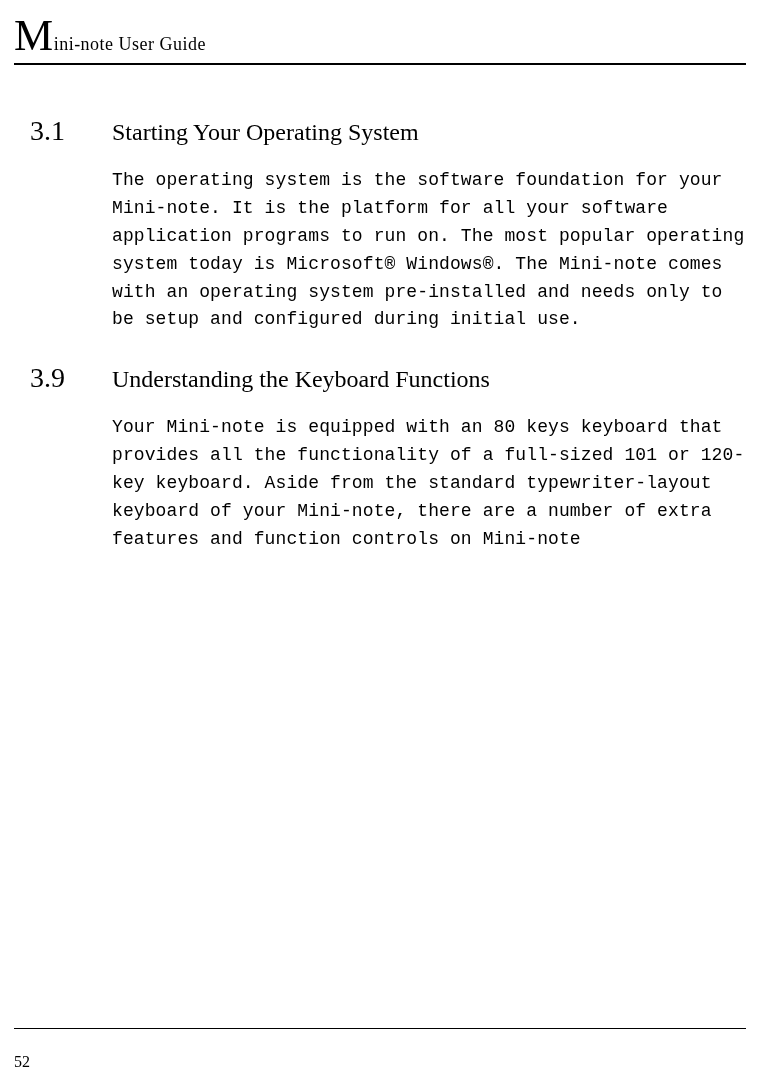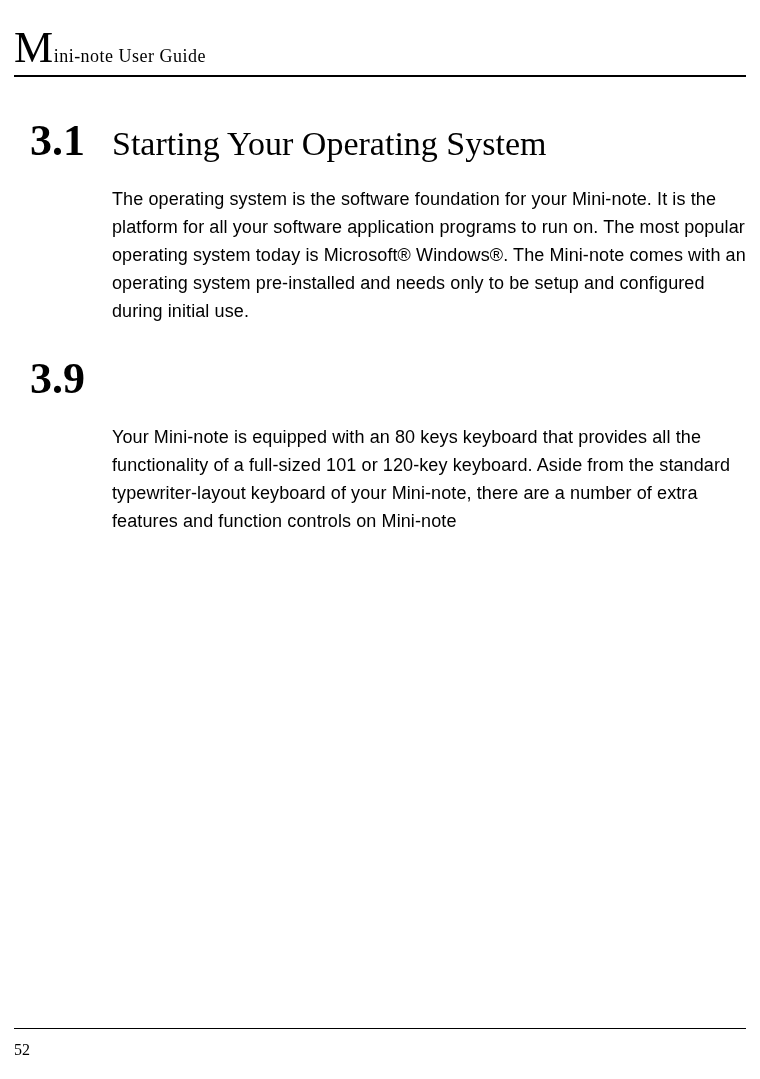--- a/index.html
+++ b/index.html
@@ -14,21 +14,20 @@
       font-family: Garamond, Georgia, 'Times New Roman', serif;
       color: #000000;
       position: relative;
       padding: 0;
     }
     .page-header {
       position: absolute;
       top: 10px;
       left: 14px;
       right: 14px;
-      margin-top: 12px;
     }
     .header-title {
       font-family: 'Copperplate', 'Copperplate Gothic Light', Georgia, serif;
       letter-spacing: 0.5px;
     }
     .header-title .big-m {
       font-size: 44px;
       font-weight: normal;
       vertical-align: baseline;
     }
@@ -50,51 +49,51 @@
     .section {
       margin-bottom: 28px;
     }
     .section-heading {
       display: flex;
       align-items: baseline;
       margin-bottom: 20px;
     }
     .section-number {
       font-family: Garamond, Georgia, serif;
-      font-size: 44px;
-      font-weight: bold;
+      font-size: 28px;
+      font-weight: normal;
       width: 82px;
       flex-shrink: 0;
     }
     .section-title {
       font-family: Garamond, Georgia, serif;
-      font-size: 34px;
+      font-size: 24px;
       font-weight: normal;
       line-height: 1.2;
     }
     .body-text {
-      font-family: Liberation Sans, sans-serif;
+      font-family: Liberation Mono, monospace;
       font-size: 18px;
       line-height: 1.55;
       margin-left: 82px;
       margin-bottom: 26px;
       letter-spacing: 0.1px;
     }
     .footer-rule {
       position: absolute;
       left: 14px;
       right: 14px;
       bottom: 50px;
       border: none;
       border-top: 1.5px solid #000;
     }
     .page-number {
       position: absolute;
       left: 14px;
-      bottom: 20px;
+      bottom: 8px;
       font-family: Garamond, Georgia, serif;
       font-size: 16px;
     }
   </style>
 </head>
 <body>
 
 <div class="page-header">
   <div class="header-title">
     <span class="big-m">M</span><span class="rest">ini-note User Guide</span>
@@ -108,20 +107,21 @@
     <div class="section-heading">
       <div class="section-number">3.1</div>
       <div class="section-title">Starting Your Operating System</div>
     </div>
     <p class="body-text">The operating system is the software foundation for your Mini-note. It is the platform for all your software application programs to run on.  The most popular operating system today is Microsoft® Windows®. The Mini-note comes with an operating system pre-installed and needs only to be setup and configured during initial use.</p>
   </div>
 
   <div class="section">
     <div class="section-heading">
       <div class="section-number">3.9</div>
+      <div class="section-title">Understanding the Keyboard Functions</div>
     </div>
     <p class="body-text">Your Mini-note is equipped with an 80 keys keyboard that provides all the functionality of a full-sized 101 or 120-key keyboard. Aside from the standard typewriter-layout keyboard of your Mini-note, there are a number of extra features and function controls on Mini-note</p>
   </div>
 
 </div>
 
 <hr class="footer-rule">
 <div class="page-number">52</div>
 
 </body></html>

